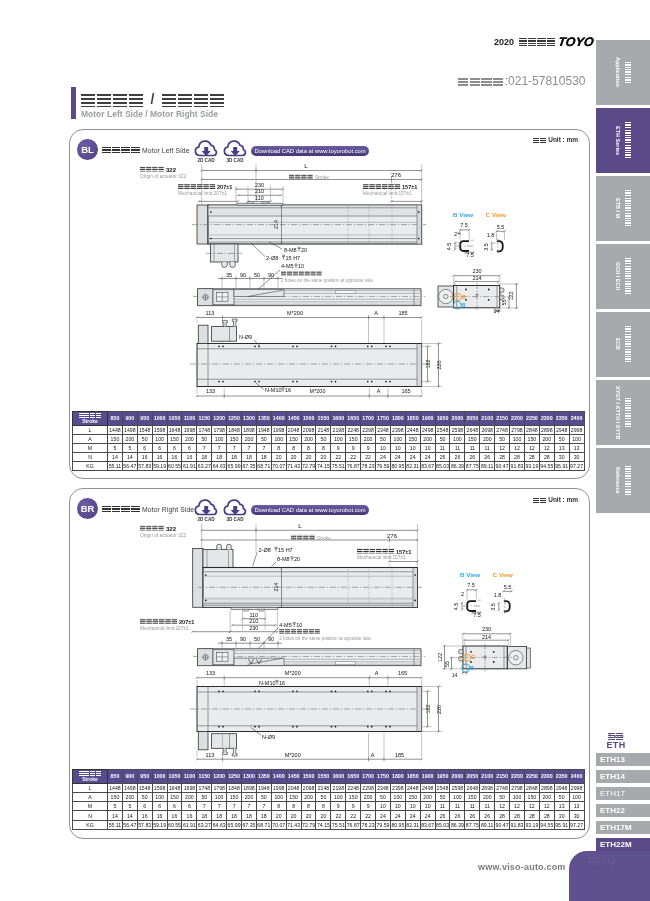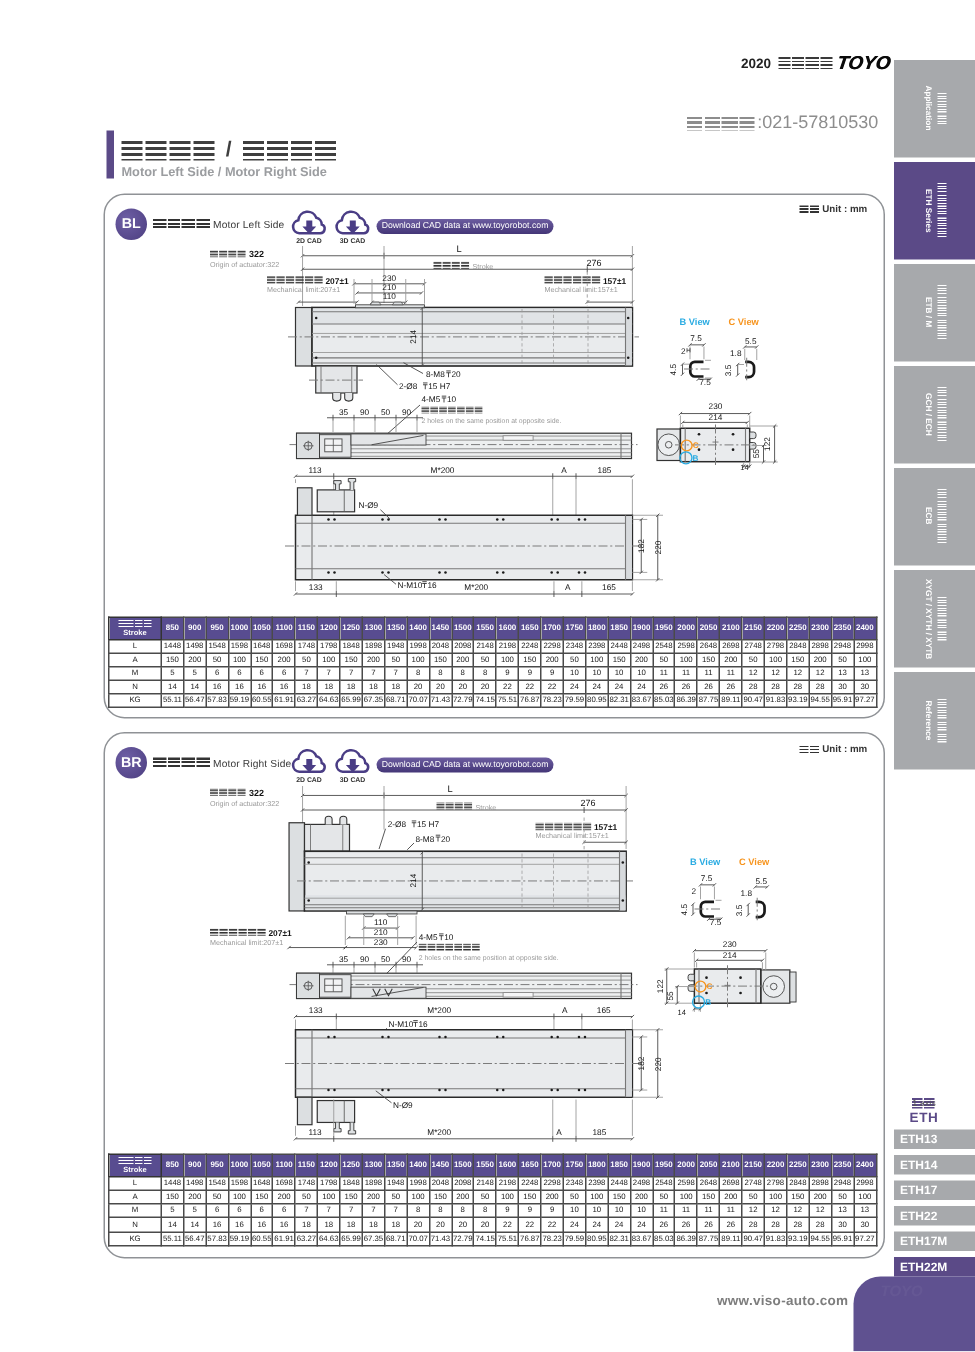--- a/index.html
+++ b/index.html
@@ -624,21 +624,21 @@
           <td>95.91</td>
           <td>97.27</td>
         </tr>
       </tbody>
     </table>
 <div class="abs" style="left:596px;top:724.5px;width:40px;text-align:center"><i class="k" style="width:7.2px;height:6.6px;margin-right:1.0px;background:repeating-linear-gradient(to bottom,#5b4a87 0 1.14px,transparent 1.14px 2.08px);vertical-align:-8%"></i><i class="k" style="width:7.2px;height:6.6px;margin-right:1.0px;background:repeating-linear-gradient(to bottom,#5b4a87 0 1.14px,transparent 1.14px 2.08px);vertical-align:-8%"></i></div>
 <div class="abs" style="left:596px;top:732.5px;width:40px;text-align:center;font-size:6px;color:#555">1 axis</div>
 <div class="abs" style="left:596px;top:739.5px;width:40px;text-align:center;font-size:9px;font-weight:bold;color:#5b4a87;letter-spacing:0.4px">ETH</div>
 <div class="abs" style="left:596px;top:753px;width:54px;height:13px;background:#a7a9ac;color:#fff;font-size:8px;font-weight:bold;line-height:13px;padding-left:4px">ETH13</div>
 <div class="abs" style="left:596px;top:770px;width:54px;height:13px;background:#a7a9ac;color:#fff;font-size:8px;font-weight:bold;line-height:13px;padding-left:4px">ETH14</div>
-<div class="abs" style="left:596px;top:787px;width:54px;height:13px;background:#a7a9ac;color:#fff;font-size:8px;font-weight:bold;line-height:13px;padding-left:4px">ETH17</div>
+<div class="abs" style="left:596px;top:787px;width:54px;height:13px;background:#a7a9ac;color:#fff;font-size:8px;font-weight:normal;line-height:13px;padding-left:4px">ETH17</div>
 <div class="abs" style="left:596px;top:804px;width:54px;height:13px;background:#a7a9ac;color:#fff;font-size:8px;font-weight:bold;line-height:13px;padding-left:4px">ETH22</div>
 <div class="abs" style="left:596px;top:821px;width:54px;height:13px;background:#a7a9ac;color:#fff;font-size:8px;font-weight:bold;line-height:13px;padding-left:4px">ETH17M</div>
 <div class="abs" style="left:596px;top:838px;width:54px;height:13px;background:#5b4a87;color:#fff;font-size:8px;font-weight:bold;line-height:13px;padding-left:4px">ETH22M</div>
 <div class="abs" style="left:569px;top:851px;width:81px;height:50px;background:#5f5190;border-top-left-radius:18px;overflow:hidden">
       <span style="position:absolute;left:18px;top:5px;font-size:10px;font-weight:bold;font-style:italic;color:rgba(255,255,255,0.045)">TOYO</span>
     </div>
 <div class="abs" style="left:478px;top:861.5px;font-size:9px;font-weight:bold;color:#7d7d7d;letter-spacing:0.2px">www.viso-auto.com</div>
 <svg class="abs" style="left:0;top:0" width="650" height="901" viewBox="0 0 650 901">
       <defs>
         <pattern id="kpd1" patternUnits="userSpaceOnUse" width="4" height="1.9">

